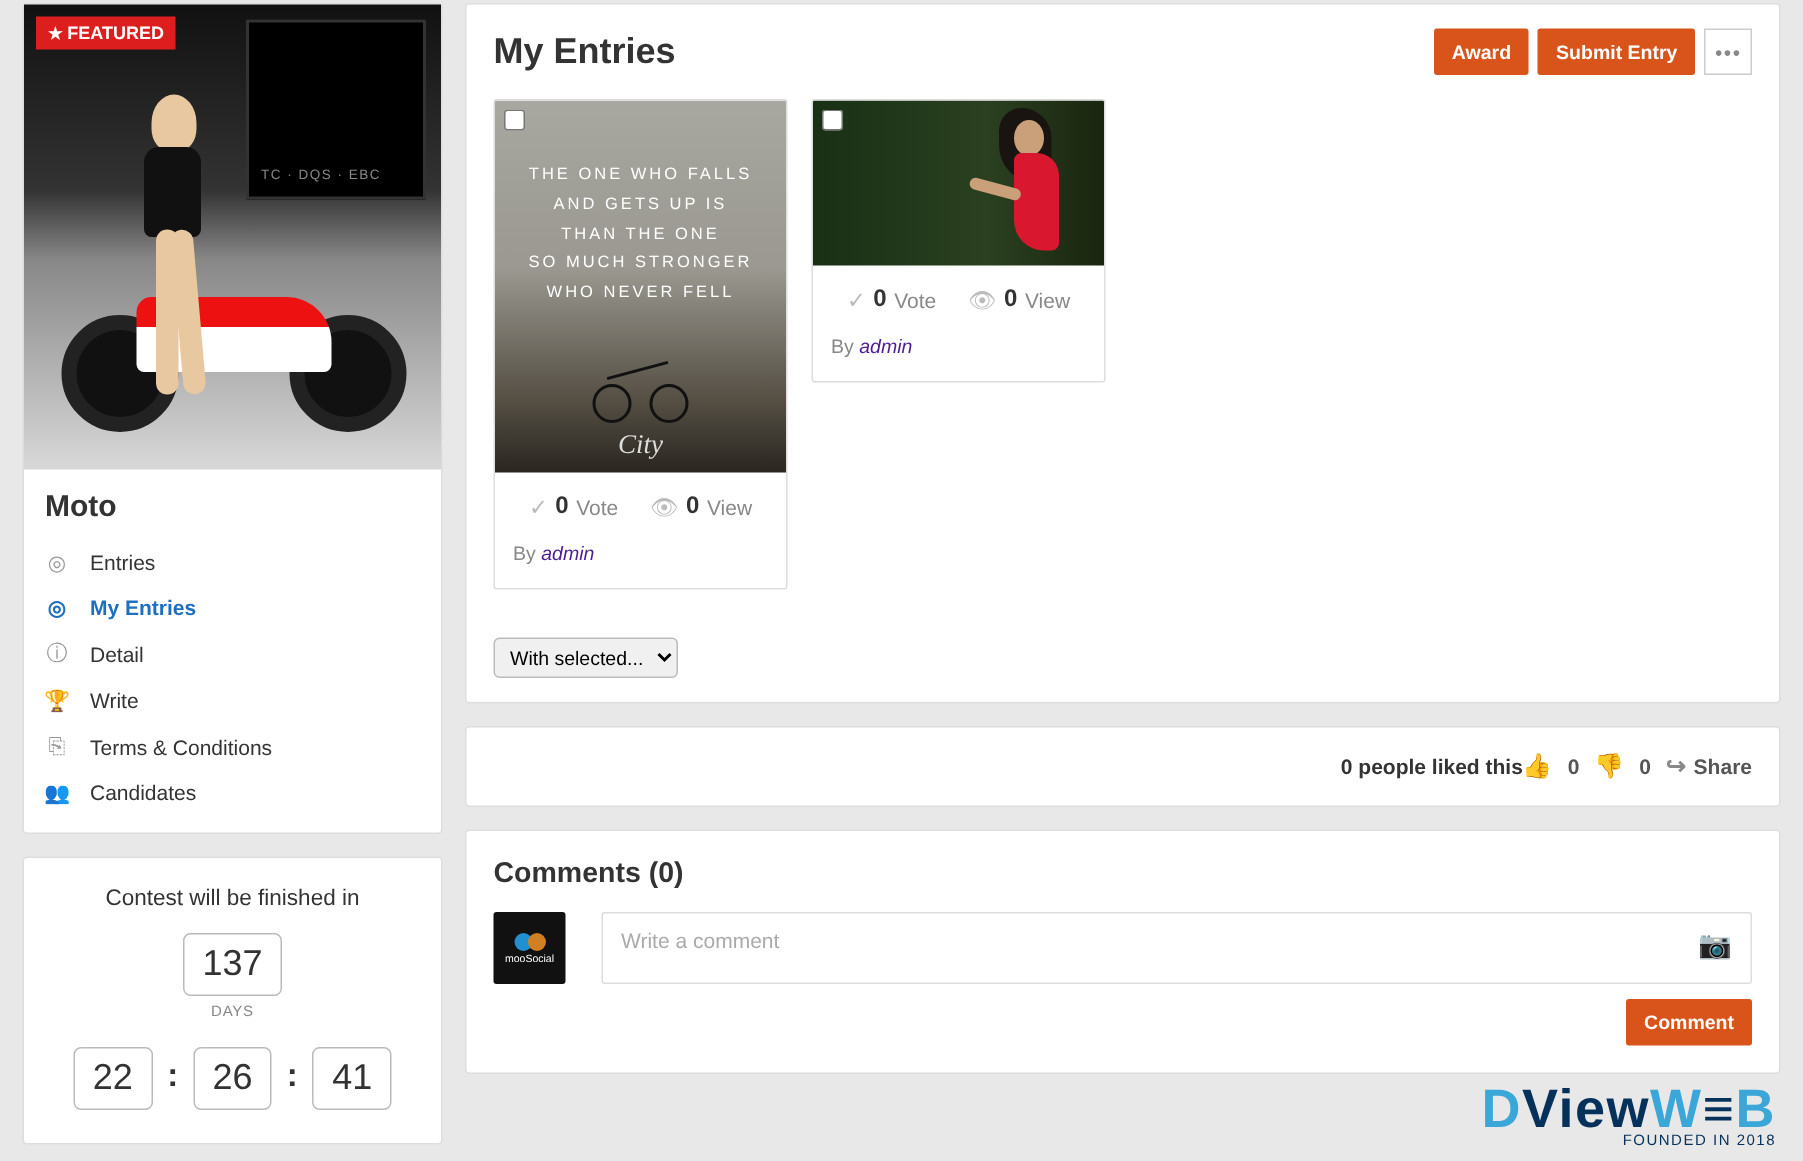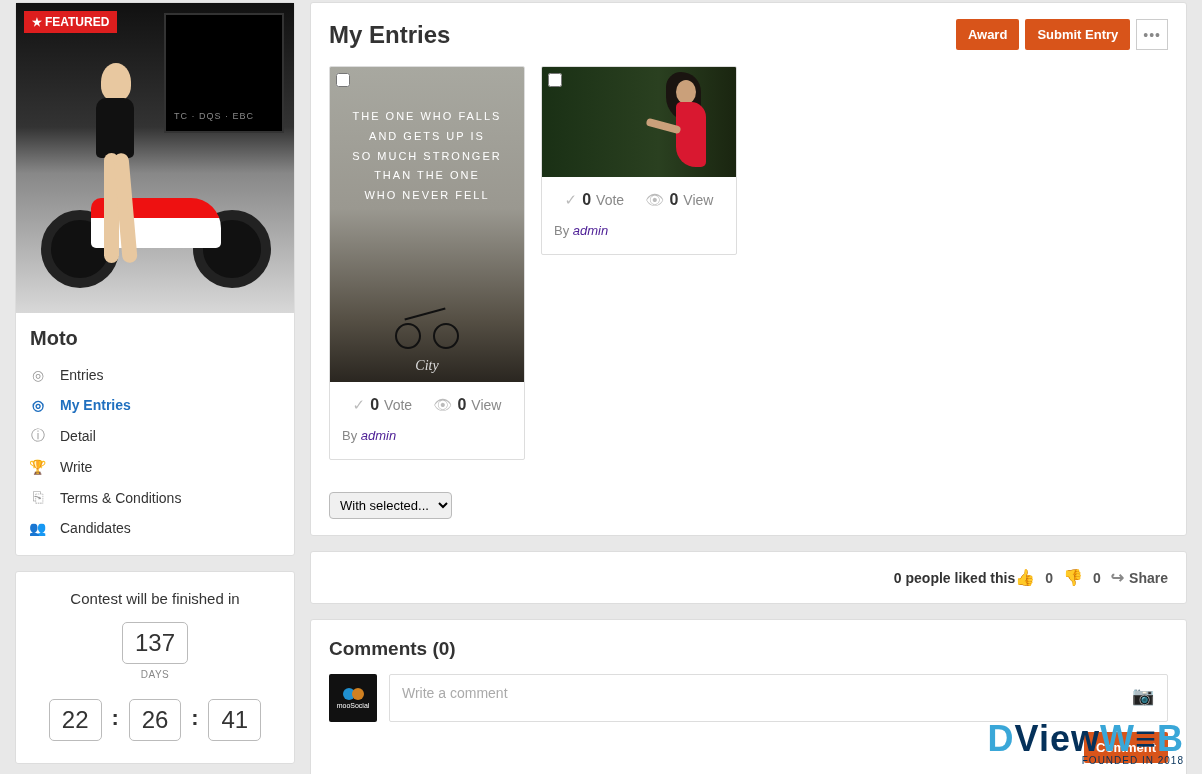--- a/index.html
+++ b/index.html
@@ -39,49 +39,49 @@
   .time-row{margin-top:18px;}
   .entries-panel { padding: 16px 18px; }
   .entries-head { display: flex; justify-content: space-between; align-items: center; margin-bottom: 16px; }
   .entries-title { font-size: 24px; font-weight: bold; }
   .btn-row { display: flex; gap: 6px; }
   .btn { background: #d8541a; color: #fff; border: none; padding: 8px 12px; font-size: 13px; border-radius: 2px; cursor: pointer; font-weight:bold;}
   .btn-more { background: #fff; border: 1px solid #ccc; color: #888; padding: 6px 6px; font-size: 14px; cursor: pointer; letter-spacing:1px; line-height:1;}
   .cards { display: flex; gap: 16px; flex-wrap: wrap; align-items:flex-start;}
   .card { width: 196px; border: 1px solid #ddd; border-radius: 2px; overflow: hidden; background:#fff;}
   .card-img { width: 100%; position: relative; }
-  .c1 .card-img{height:315px;background:linear-gradient(180deg,#a8a8a0 0%,#9a9890 45%,#565045 80%,#2a2620 100%);}
+  .c1 .card-img{height:248px;background:linear-gradient(180deg,#a8a8a0 0%,#9a9890 45%,#565045 80%,#2a2620 100%);}
   .c2 .card-img{height:110px;background:linear-gradient(90deg,#1a3015 0%,#2a4020 60%,#1a2510 100%);}
   .card-check { position: absolute; top: 6px; left: 6px; width:14px; height:14px; }
   .quote{position:absolute;top:40px;left:0;right:0;text-align:center;color:#fff;font-size:11px;letter-spacing:2px;line-height:1.8;font-weight:500;}
   .bikeicon{position:absolute;bottom:30px;left:50%;transform:translateX(-50%);}
   .bikeicon .bw{display:inline-block;width:26px;height:26px;border:2px solid #111;border-radius:50%;margin:0 6px;}
   .bikeicon .bf{position:absolute;top:-10px;left:15px;width:42px;height:2px;background:#111;transform:rotate(-15deg);}
-  .sig{position:absolute;bottom:8px;left:50%;transform:translateX(-50%);color:#ddd;font-style:italic;font-size:14px;font-family:cursive;}
+  .sig{position:absolute;bottom:8px;left:50%;transform:translateX(-50%);color:#ddd;font-style:italic;font-size:18px;font-family:cursive;}
   .woman2{position:absolute;right:30px;top:5px;width:60px;height:100px;}
   .w2head{position:absolute;top:8px;right:10px;width:20px;height:24px;background:#caa07a;border-radius:50%;}
   .w2hair{position:absolute;top:0;right:5px;width:35px;height:50px;background:#1a1410;border-radius:15px 20px 10px 25px;}
   .w2body{position:absolute;top:30px;right:0;width:30px;height:65px;background:#d91830;border-radius:5px 15px 5px 20px;}
   .w2arm{position:absolute;top:50px;right:25px;width:35px;height:8px;background:#caa07a;border-radius:5px;transform:rotate(15deg);}
   .card-stats { padding: 14px 12px 8px; display: flex; justify-content: space-around; color: #888; font-size: 14px; align-items:center;}
   .stat{display:flex;align-items:center;gap:5px;}
   .stat-num { font-weight: bold; color: #333; font-size:16px;}
   .stat-ico{color:#bbb;font-size:15px;}
   .card-by { padding: 6px 12px 16px; font-size: 13px; color: #888; }
   .card-by a { color: #4c1d95; text-decoration: none; font-style: italic; }
   .select-wrap { margin-top: 32px; }
   .select-wrap select { padding: 4px 6px; border: 1px solid #bbb; border-radius: 4px; font-size: 13px; background:#f0f0f0;}
   .likes-panel { padding: 16px 18px; display: flex; justify-content: flex-end; align-items: center; font-weight: bold; font-size:14px;}
   .like-actions { display: flex; align-items: center; gap: 10px; color: #555; font-weight:normal;}
   .la-ico{color:#888;font-size:16px;cursor:pointer;}
   .la-num{font-weight:bold;}
   .share-grp{display:flex;align-items:center;gap:5px;font-weight:bold;cursor:pointer;}
   .comments-panel { padding: 18px; }
   .comments-title { font-size: 19px; font-weight: bold; margin-bottom: 14px; }
-  .comment-row { display: flex; gap: 12px; }
+  .comment-row { display: flex; gap: 24px; }
   .avatar { width: 48px; height: 48px; background: #111; border-radius:2px; display:flex;flex-direction:column;align-items:center;justify-content:center;}
   .av-bubbles{display:flex;gap:-2px;}
   .avb{width:12px;height:12px;border-radius:50%;}
   .avb1{background:#2090d0;} .avb2{background:#d08020;margin-left:-3px;}
   .av-txt{color:#fff;font-size:7px;margin-top:2px;}
   .comment-input { flex: 1; border: 1px solid #ddd; border-radius: 2px; padding: 10px 12px; display: flex; justify-content: space-between; align-items: flex-start; min-height:42px;}
   .comment-input input { border: none; outline: none; font-size: 14px; color: #555; flex:1; background:transparent;}
   .comment-input input::placeholder{color:#aaa;}
   .cam-ico{color:#bbb;font-size:18px;cursor:pointer;}
   .comment-btn-row { text-align: right; margin-top: 10px; }
@@ -181,22 +181,22 @@
         </div>
       </div>
 
       <div class="cards">
         <div class="card c1">
           <div class="card-img">
             <input type="checkbox" class="card-check" style="">
             <div class="quote">
               <div>THE ONE WHO FALLS</div>
               <div>AND GETS UP IS</div>
+              <div>THAN THE ONE</div>
               <div>SO MUCH STRONGER</div>
-              <div>THAN THE ONE</div>
               <div>WHO NEVER FELL</div>
             </div>
             <div class="bikeicon"><span class="bw"></span><span class="bw"></span><span class="bf"></span></div>
             <div class="sig">City</div>
           </div>
           <div class="card-stats">
             <div class="stat">
                 <span class="stat-ico">✓</span>
                 <span class="stat-num">0</span>
                 <span>Vote</span>

